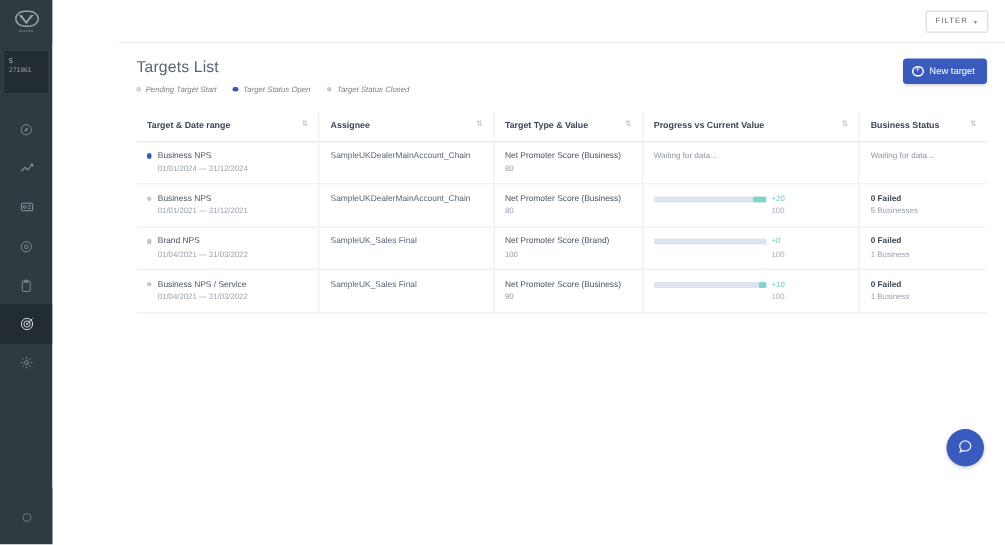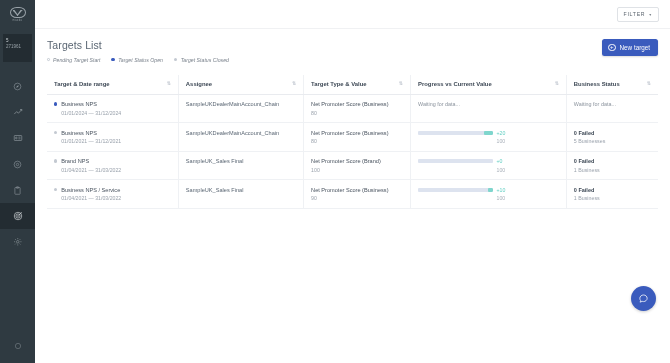--- a/index.html
+++ b/index.html
@@ -63,21 +63,21 @@
   .nav-item {
     width: 35px; height: 26px;
     display: flex; align-items: center; justify-content: center;
   }
   .nav-item.active { background: #232c32; }
   .nav-item svg { display: block; }
   .nav-bottom { position: absolute; bottom: 9px; left: 0; width: 35px;
     display: flex; align-items: center; justify-content: center; }
 
   
-  .main { flex: 1; position: relative; background: #fff; height: 325px; }
+  .main { flex: 1; position: relative; background: #fff; height: 325px; padding-left: 44px; }
 
   .topbar {
     height: 29px; width: 100%;
     display: flex; align-items: center; justify-content: flex-end;
     padding-right: 11px;
     border-bottom: 1px solid #f0f1f3;
     background: #fff;
   }
   .filter-btn {
     border: 1px solid #dfe2e6;

